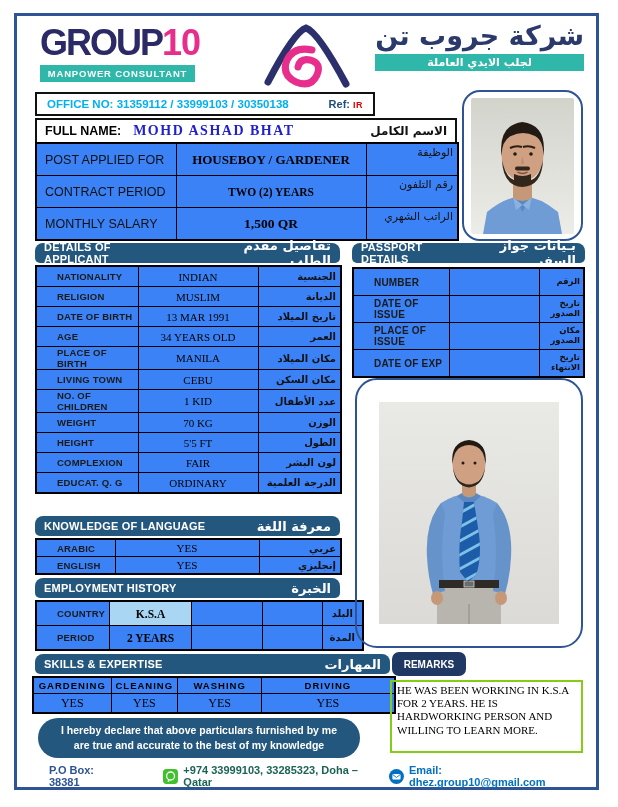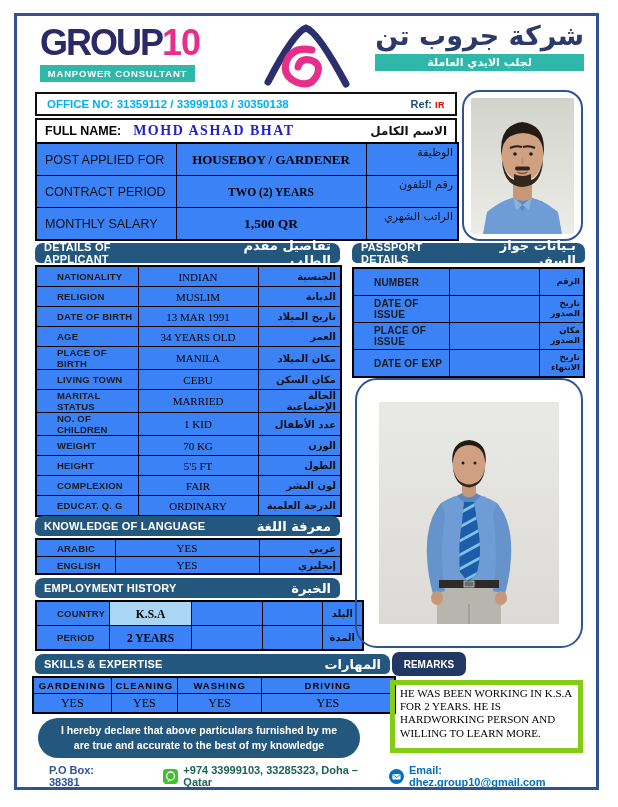--- a/index.html
+++ b/index.html
@@ -15,21 +15,21 @@
   .logo-badge { margin-top:4px; width:155px; background:#2FB7A9; color:#fff; text-align:center;
                 font-size:9.5px; font-weight:bold; letter-spacing:.8px; padding:3px 0; }
   .logo-mark { left:254px; top:22px; }
   .company { right:34px; top:20px; text-align:center; }
   .company-name { font-family:"DejaVu Sans", sans-serif; direction:rtl; font-weight:bold;
                   font-size:27px; color:#2B3A6B; line-height:1.2; }
   .company-badge { margin-top:2px; background:#2FB7A9; color:#fff; font-family:"DejaVu Sans", sans-serif;
                    direction:rtl; font-size:11px; font-weight:bold; padding:2px 0; }
 
   
-  .office { left:35px; top:92px; width:422px; height:24px; border:2px solid #111; box-sizing:border-box;
+  .office { left:35px; top:92px; width:340px; height:24px; border:2px solid #111; box-sizing:border-box;
             display:flex; align-items:center; justify-content:space-between; padding:0 10px; background:#fff; }
   .office-no { color:#00B0F0; font-weight:bold; font-size:11.5px; }
   .ref { display:flex; align-items:baseline; gap:3px; }
   .ref-label { color:#1F4E79; font-weight:bold; font-size:11px; }
   .ref-value { color:#E00000; font-weight:bold; font-size:9px; letter-spacing:.5px; }
 
   .namebox { left:35px; top:118px; width:422px; height:24px; border:2px solid #111; border-bottom:none;
              box-sizing:border-box; display:flex; align-items:center; padding:0 8px; background:#fff; }
   .fn-label { font-size:12.5px; font-weight:600; color:#000; }
   .fn-value { margin-left:12px; font-family:"Liberation Serif", serif; font-weight:bold;
@@ -88,21 +88,21 @@
                   border-radius:18px; box-sizing:border-box; display:flex; align-items:center; justify-content:center; }
   .passport-bar { left:352px; top:243px; width:233px; }
   .passport-table { left:352px; top:267px; }
   .passport-table td { height:26px; }
   .pp-lbl { font-size:10px; }
   .pp-ar { font-size:8.5px; line-height:1.15; padding-right:3px; }
   .photo-card-2 { left:355px; top:378px; width:228px; height:270px; border:2.5px solid #2F5496;
                   border-radius:22px; box-sizing:border-box; display:flex; align-items:center; justify-content:center; }
   .remarks-badge { left:392px; top:652px; width:74px; height:24px; background:#1F3864; border-radius:7px;
                    color:#fff; font-weight:bold; font-size:10px; display:flex; align-items:center; justify-content:center; }
-  .remarks-box { left:390px; top:680px; width:193px; height:73px; border:5px solid #84cc16; box-sizing:border-box;
+  .remarks-box { left:390px; top:680px; width:193px; height:73px; border:2px solid #84cc16; box-sizing:border-box;
                  padding:2px 5px; font-family:"Liberation Serif", serif; font-size:11px; line-height:1.2; color:#000; }
 
   
   .footer { left:35px; top:764px; width:550px; display:flex; align-items:center; }
   .po { color:#2E5395; font-weight:bold; font-size:11px; margin-left:14px; }
   .phone-group { display:flex; align-items:center; gap:5px; margin-left:36px; }
   .phone { color:#1B6355; font-weight:bold; font-size:11px; }
   .email-group { display:flex; align-items:center; gap:5px; margin-left:auto; margin-right:4px; }
   .email { color:#0070C0; font-weight:bold; font-size:11px; }
 </style>
@@ -226,25 +226,20 @@
         </tr>
     <tr>
           <td class="lbl">PLACE OF BIRTH</td>
           <td class="val">MANILA</td>
           <td class="ar">مكان الميلاد</td>
         </tr>
     <tr>
           <td class="lbl">LIVING TOWN</td>
           <td class="val">CEBU</td>
           <td class="ar">مكان السكن</td>
-        </tr>
-    <tr>
-          <td class="lbl">MARITAL STATUS</td>
-          <td class="val">MARRIED</td>
-          <td class="ar">الحالة الإجتماعية</td>
         </tr>
     <tr>
           <td class="lbl">NO. OF CHILDREN</td>
           <td class="val">1 KID</td>
           <td class="ar">عدد الأطفال</td>
         </tr>
     <tr>
           <td class="lbl">WEIGHT</td>
           <td class="val">70 KG</td>
           <td class="ar">الوزن</td>

